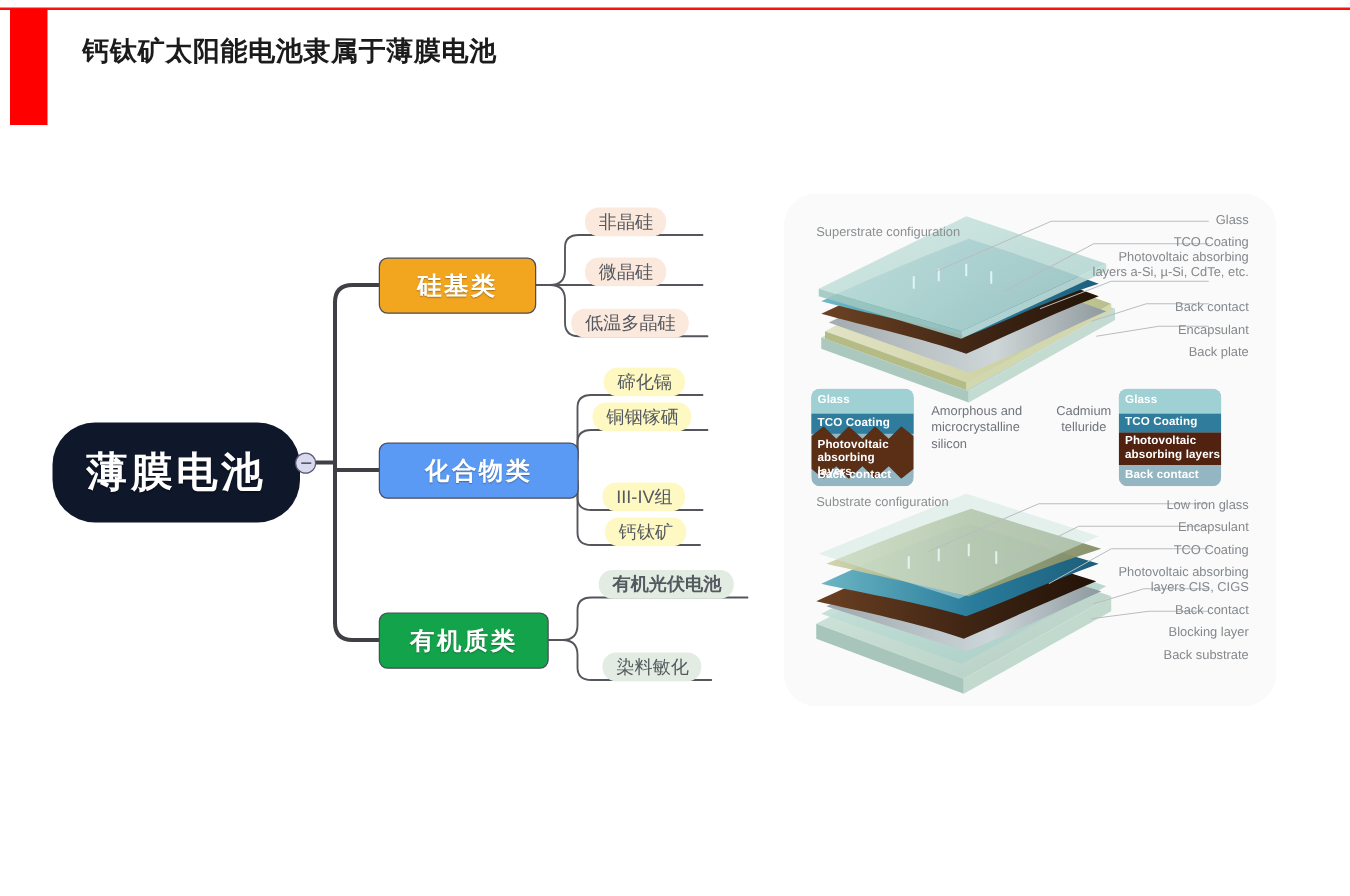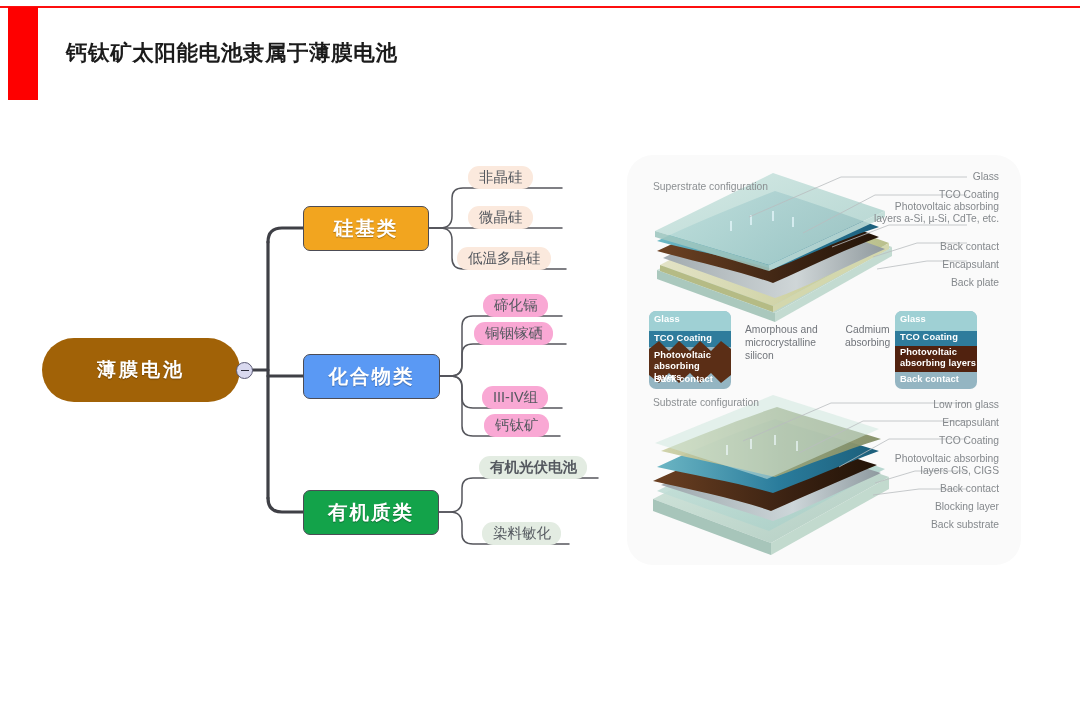--- a/index.html
+++ b/index.html
@@ -20,21 +20,21 @@
     position: absolute; left: 0; top: 6px;
     width: 1080px; height: 2px;
     background: #fd0f0f;
   }
   .red-block {
     position: absolute; left: 8px; top: 7px;
     width: 30px; height: 93px;
     background: #fe0000;
   }
   .page-title {
-    position: absolute; left: 66px; top: 38px;
+    position: absolute; left: 66px; top: 26px;
     font-size: 21.5px;
     font-weight: 700;
     color: #1b1b1b;
     letter-spacing: 0.6px;
     white-space: nowrap;
   }
 
   
   .mindmap {
     position: absolute; left: 0; top: 130px;
@@ -46,49 +46,49 @@
     position: absolute;
     display: flex; align-items: center; justify-content: center;
     font-weight: 700;
     color: #ffffff;
     white-space: nowrap;
     letter-spacing: 2px;
     text-shadow: 0 1px 1px rgba(0,0,0,0.30);
   }
   .node-root {
     left: 42px; top: 208px;
-    width: 198px; height: 64px;
-    background: #a16207;
+    width: 198px; height: 80px;
+    background: #0f172a;
     border-radius: 34px;
-    font-size: 19px;
+    font-size: 33px;
     letter-spacing: 3px;
   }
   .node-cat {
     width: 126px; height: 45px;
     border-radius: 7px;
     font-size: 19.5px;
     border: 1.6px solid #4c4c55;
   }
   .node-silicon   { left: 303px; top: 76px;  background: #f2a51f; }
-  .node-compound  { left: 303px; top: 224px; width: 137px; background: #5a99f4; }
+  .node-compound  { left: 303px; top: 224px; width: 160px; background: #5a99f4; }
   .node-organic   { left: 303px; top: 360px; width: 136px; background: #13a34a; }
 
   .leaf {
     position: absolute;
     display: flex; align-items: center;
     padding: 2px 10px 3px 11px;
     height: 23px;
     border-radius: 11px;
     font-size: 14.5px;
     color: #54585f;
     white-space: nowrap;
     font-weight: 500;
   }
   .leaf-si  { background: #fbe9dd; }
-  .leaf-cp  { background: #f9a8d4; }
+  .leaf-cp  { background: #fef9c3; }
   .leaf-or  { background: #e3ece2; }
 
   .collapse-toggle {
     position: absolute;
     left: 236px; top: 232px;
     width: 17px; height: 17px;
     border-radius: 50%;
     background: #d9d9ef;
     border: 1.4px solid #5a5a74;
     display: flex; align-items: center; justify-content: center;
@@ -349,21 +349,21 @@
       </div>
 
       <div class="mid-text" style="left:118px; top:168px;">
         <div>Amorphous and</div>
         <div>microcrystalline</div>
         <div>silicon</div>
       </div>
 
       <div class="mid-text" style="left:218px; top:168px; text-align:center;">
         <div>Cadmium</div>
-        <div>absorbing</div>
+        <div>telluride</div>
       </div>
 
       <div class="stackbox" style="left:268px; top:156px;">
         <div style="position:absolute;left:0;top:0;width:100%;height:100%;background:#94b5c2;"></div>
         <div style="position:absolute;left:0;top:0;width:100%;height:20px;background:#9fd0d4;"></div>
         <div style="position:absolute;left:0;top:20px;width:100%;height:15px;background:#2f7c9c;"></div>
         <div style="position:absolute;left:0;top:35px;width:100%;height:26px;background:#51220f;"></div>
         <div class="sl" style="top:3px;">Glass</div>
         <div class="sl" style="top:21px;">TCO Coating</div>
         <div class="sl" style="top:36px; line-height:11px; white-space:normal; width:82px;">Photovoltaic absorbing layers</div>

